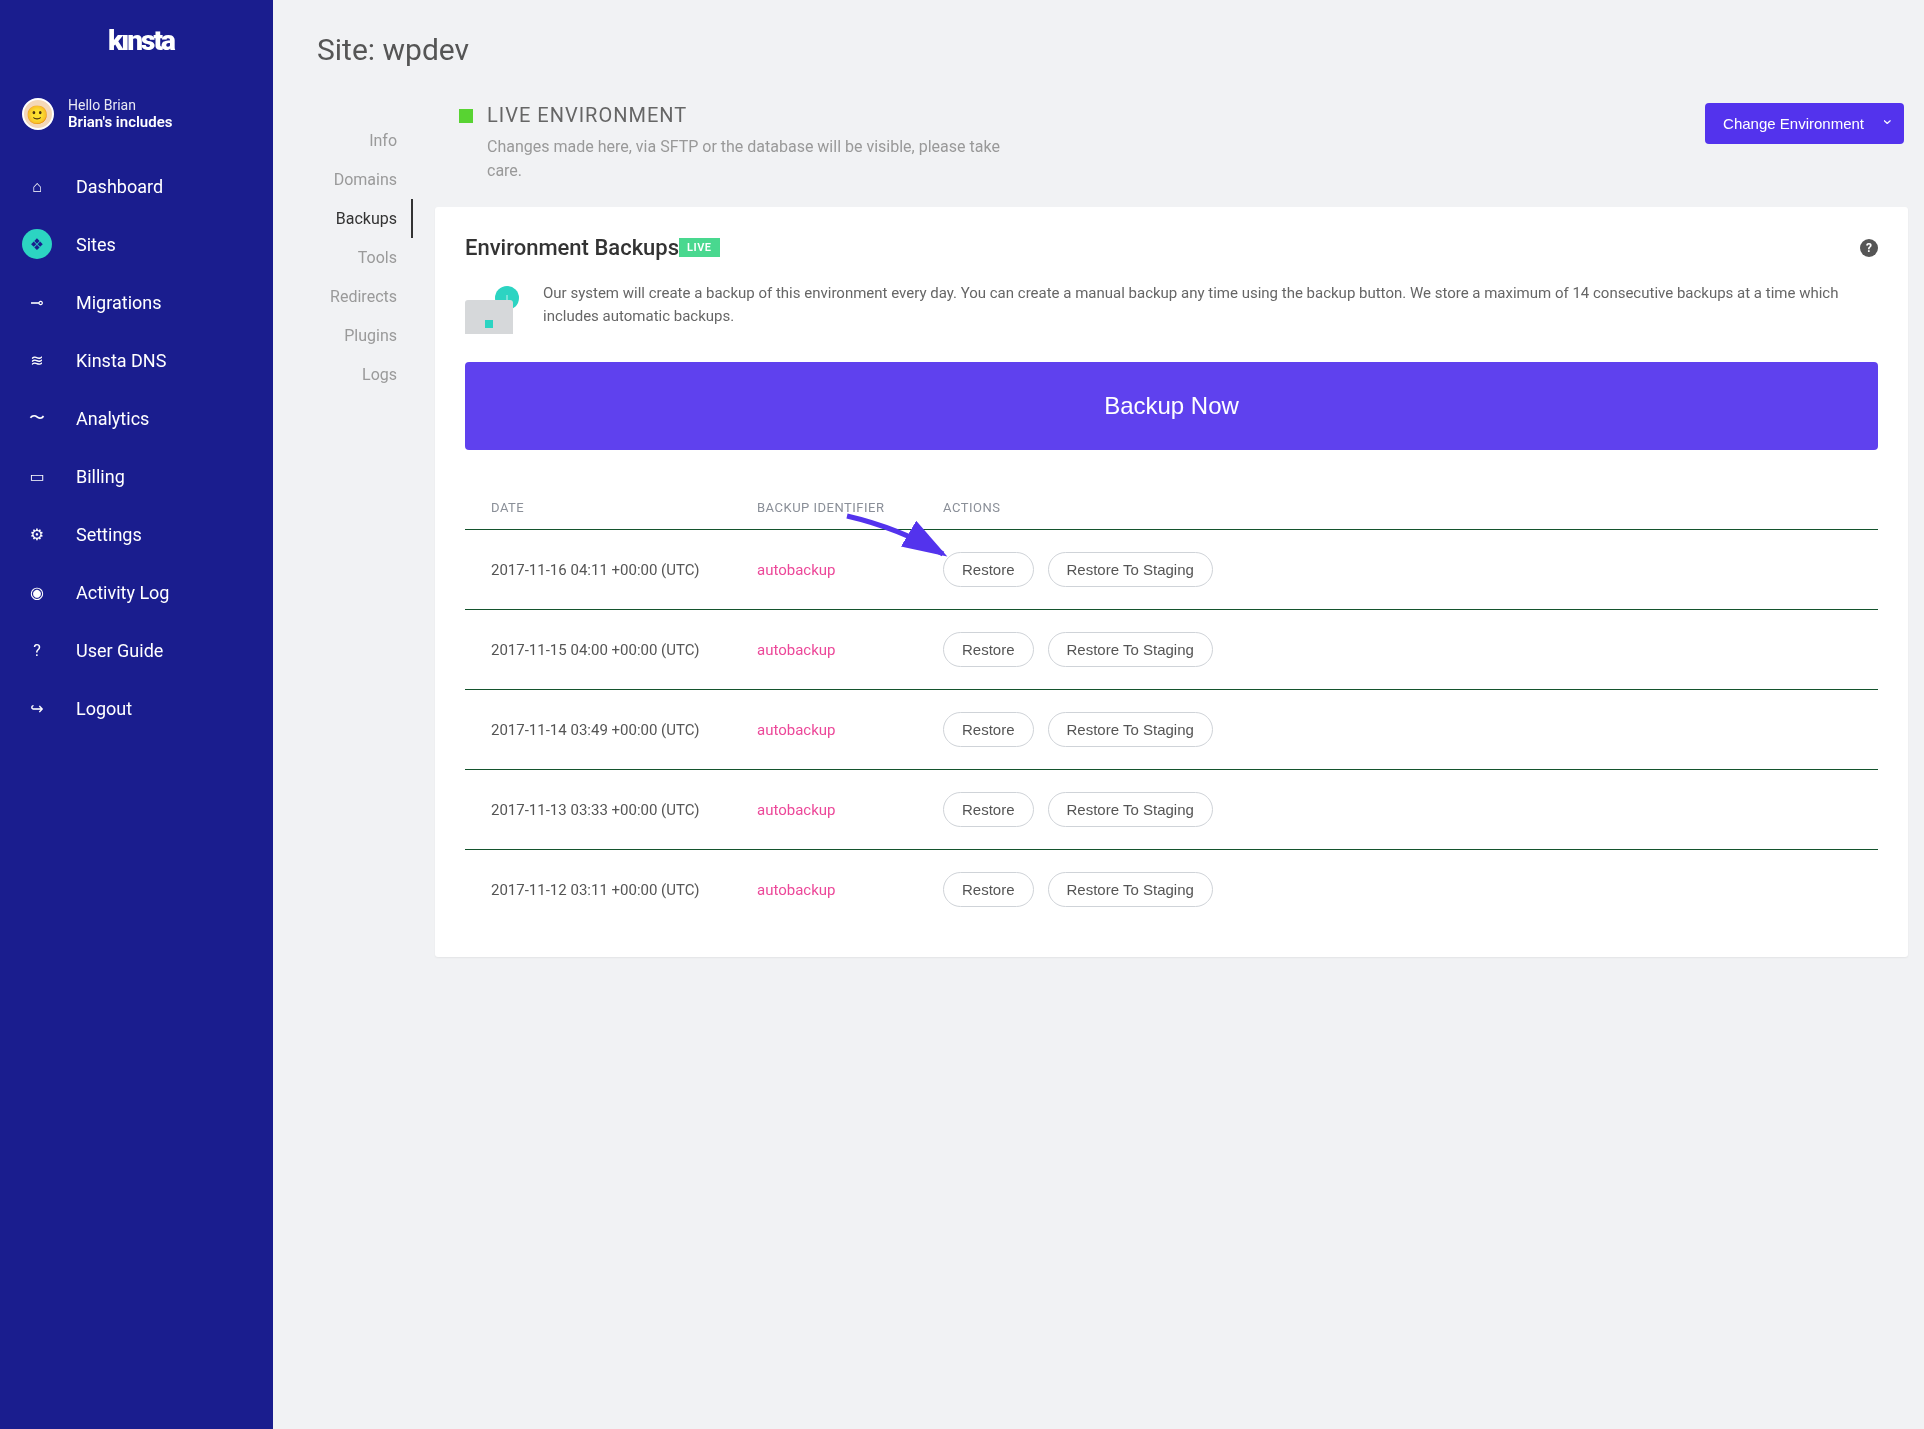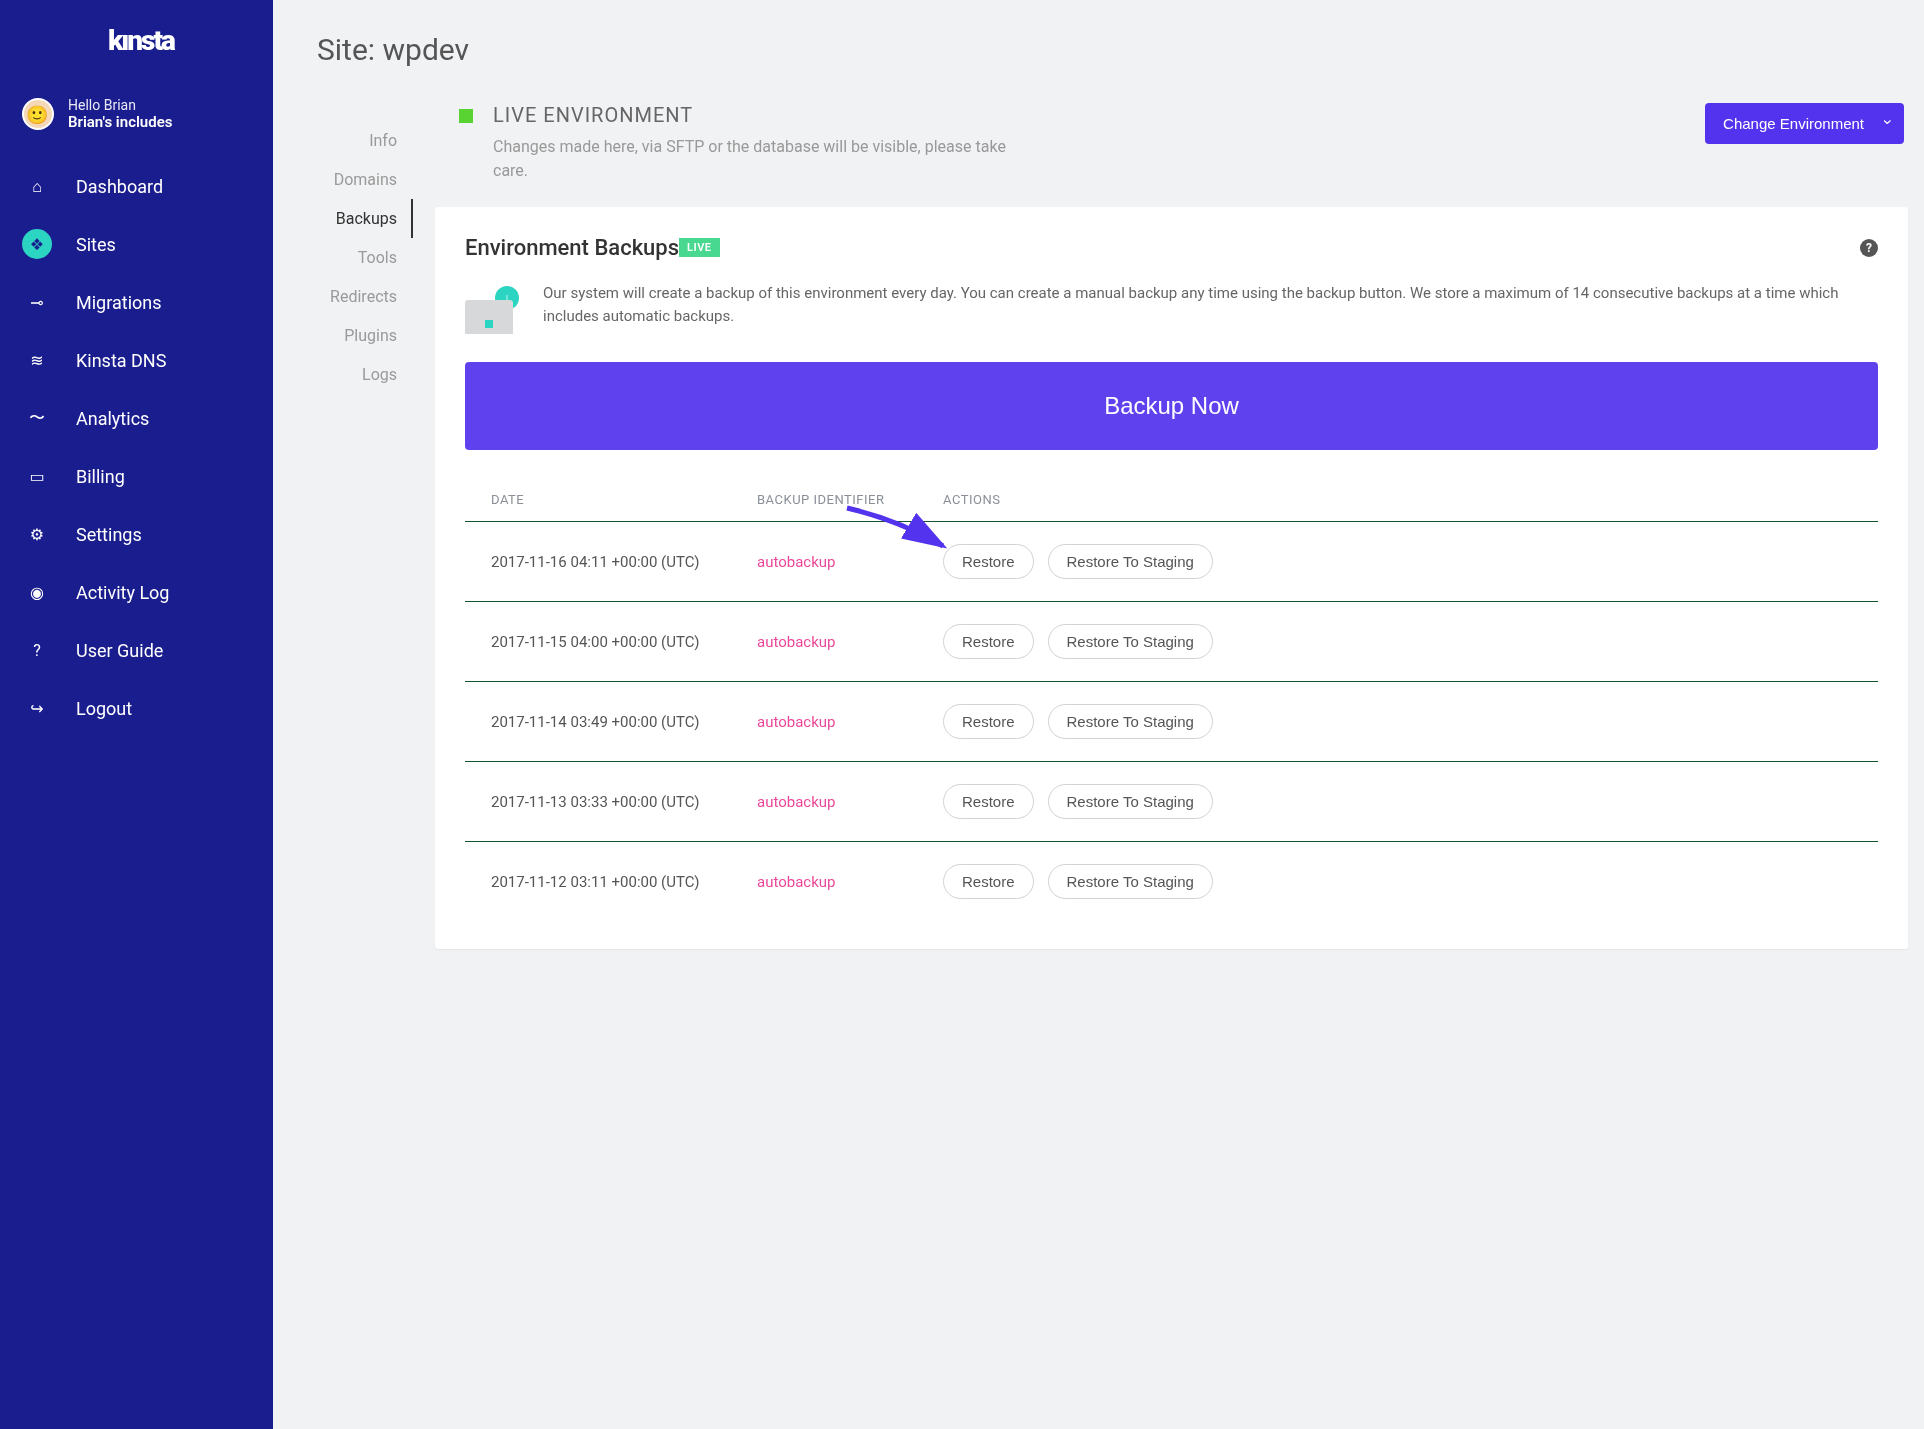--- a/index.html
+++ b/index.html
@@ -99,21 +99,21 @@
     flex: 1;
     min-width: 0;
   }
   .env-header {
     display: flex;
     justify-content: space-between;
     align-items: flex-start;
     gap: 24px;
     padding: 0 4px 24px 24px;
   }
-  .env-left { display: flex; gap: 20px; }
+  .env-left { display: flex; gap: 14px; }
   .env-dot {
     width: 14px; height: 14px;
     background: #58d332;
     margin-top: 6px;
     flex-shrink: 0;
   }
   .env-title {
     font-size: 20px;
     letter-spacing: 1px;
     color: #666;
@@ -210,21 +210,21 @@
   .info-text { color: #666; line-height: 1.55; font-size: 15px; }
   .backup-now-btn {
     width: 100%;
     background: #5f41ee;
     color: #fff;
     border: none;
     border-radius: 4px;
     font-size: 24px;
     padding: 30px 0;
     cursor: pointer;
-    margin-bottom: 32px;
+    margin-bottom: 40px;
   }
   .table-head, .table-row {
     display: flex;
     align-items: center;
     border-bottom: 1px solid #14532d;
     padding: 22px 6px 22px 26px;
   }
   .table-head {
     color: #8a8f98;
     font-size: 13px;

